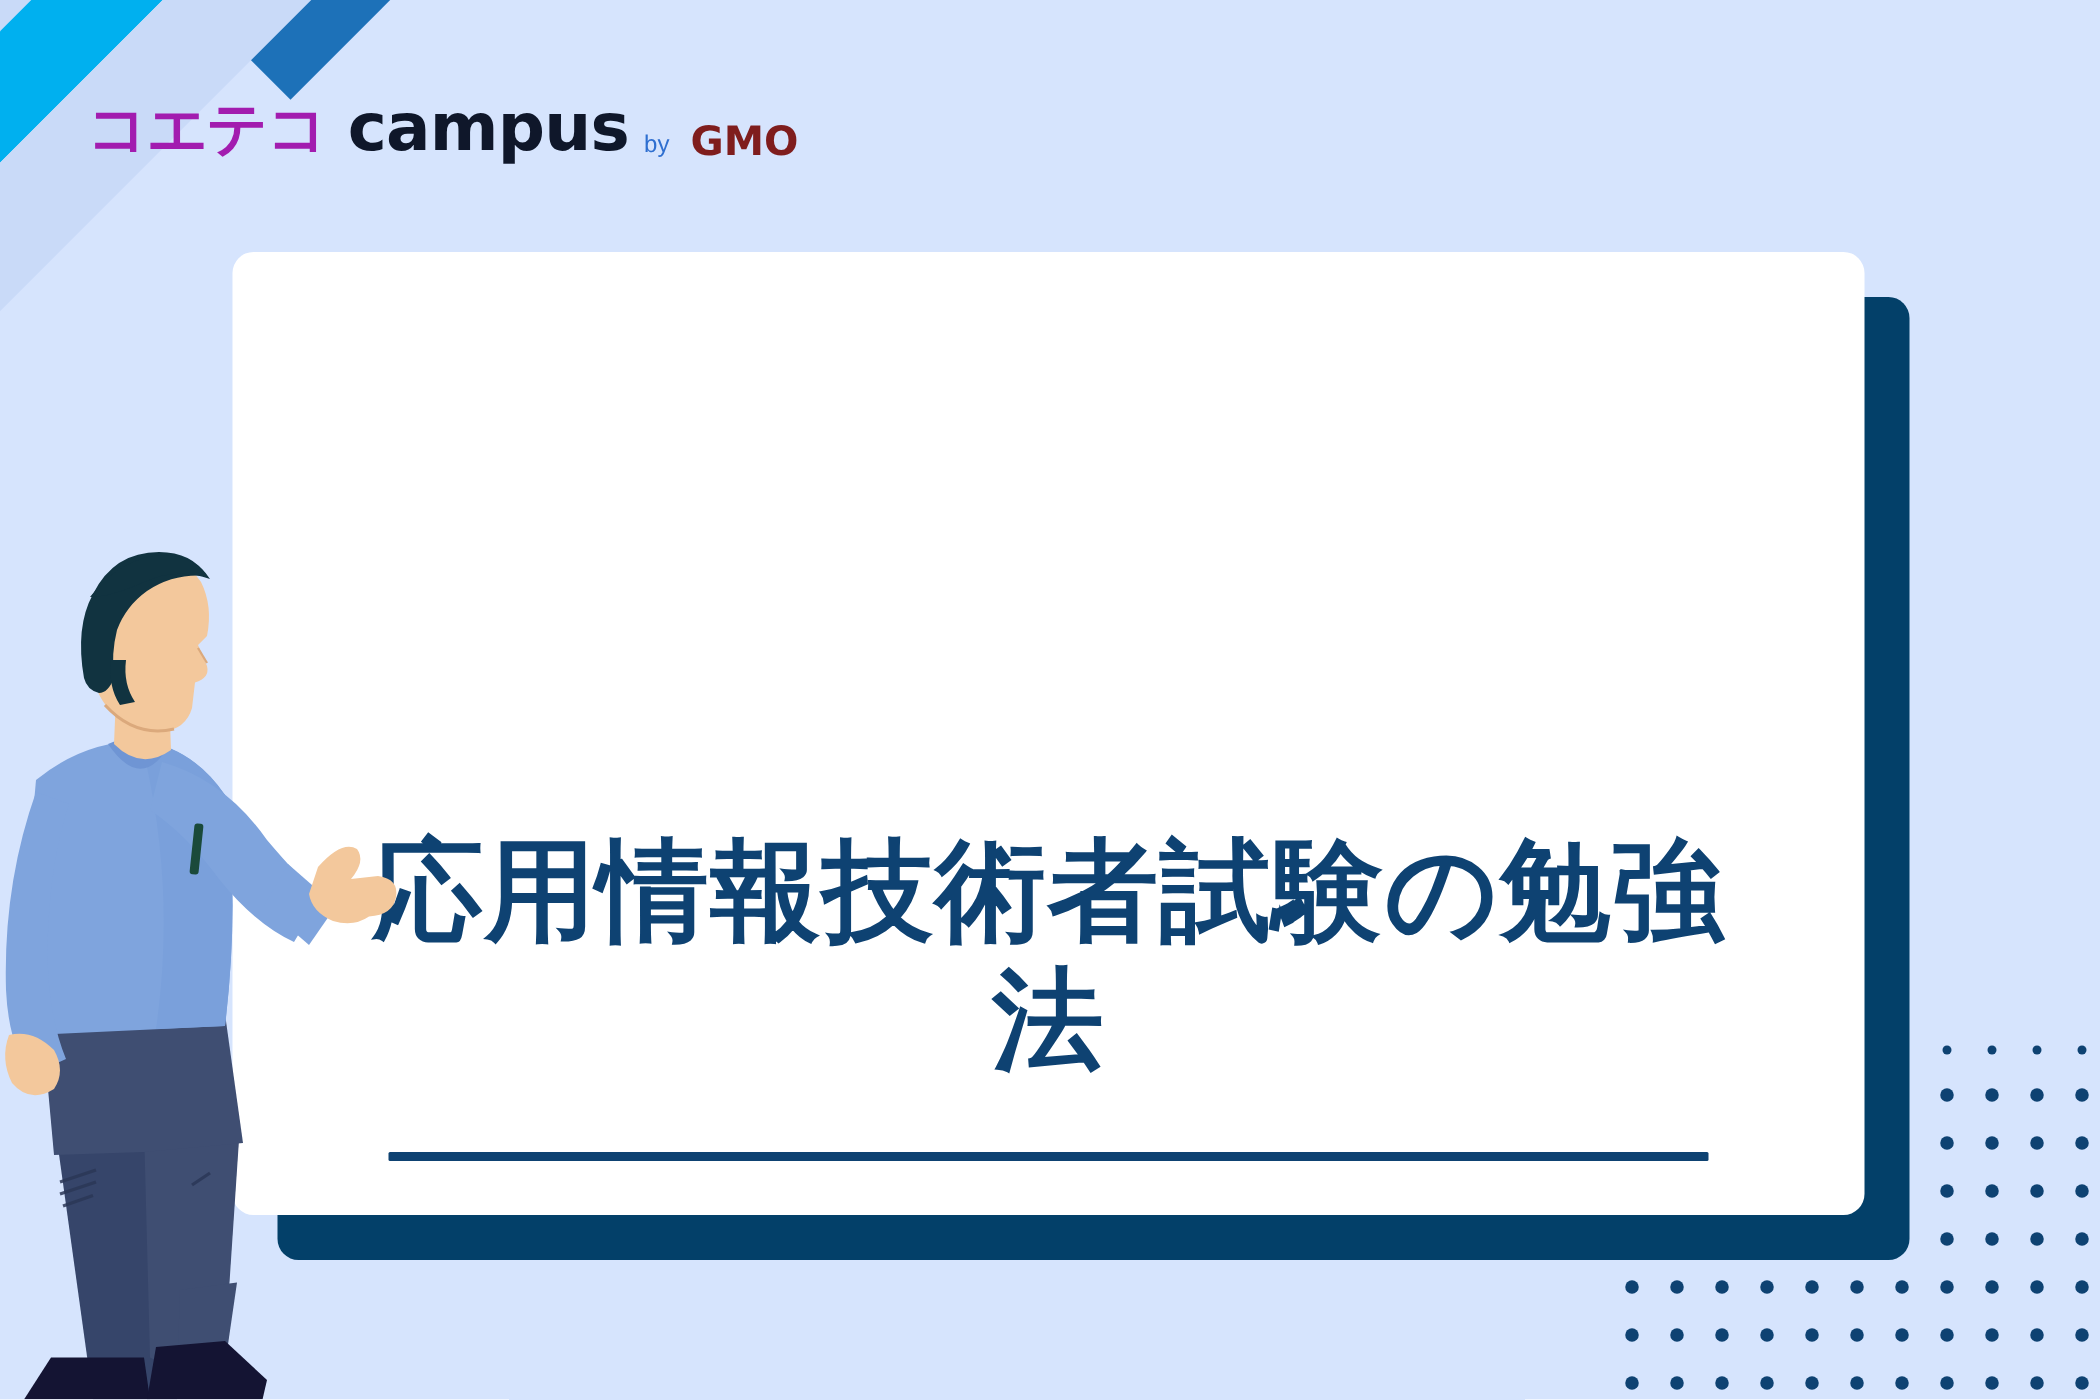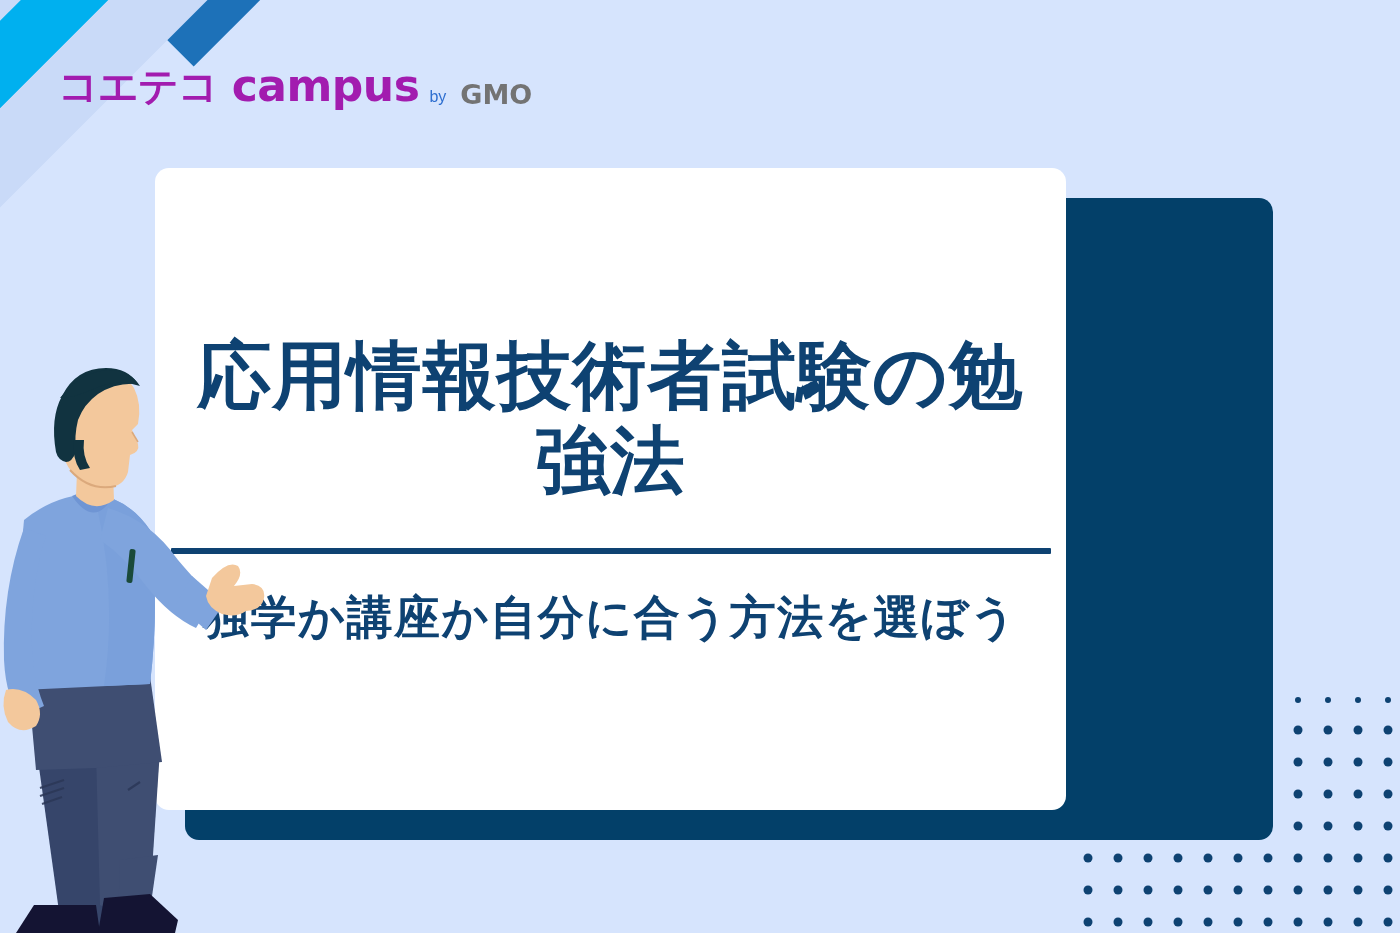--- a/index.html
+++ b/index.html
@@ -41,37 +41,37 @@
     font-size: 40px;
     font-weight: 700;
     letter-spacing: -1px;
     color: #a21caf;
     line-height: 1;
     font-family: "DejaVu Sans", sans-serif;
   }
   #logo .logo-campus {
     font-size: 44px;
     font-weight: 700;
-    color: #a21caf;
+    color: #0f172a;
     line-height: 1;
     letter-spacing: -0.5px;
     font-family: "DejaVu Sans", sans-serif;
   }
   #logo .logo-by {
     font-size: 16px;
     font-weight: 400;
     color: #2f6fd0;
     align-self: flex-end;
     padding-bottom: 6px;
     margin-left: -4px;
   }
   #logo .logo-gmo {
     font-size: 27px;
     font-weight: 700;
-    color: #737373;
+    color: #7f1d1d;
     letter-spacing: 0px;
     align-self: flex-end;
     padding-bottom: 2px;
     font-family: "DejaVu Sans", sans-serif;
     text-align: center;
   }
 
   
   #card-shadow {
     position: absolute;
@@ -80,29 +80,29 @@
     width: 1088px;
     height: 642px;
     background: #034069;
     border-radius: 14px;
     z-index: 18;
   }
   #card {
     position: absolute;
     left: 155px;
     top: 168px;
-    width: 911px;
+    width: 1088px;
     height: 642px;
     background: #ffffff;
     border-radius: 14px;
     z-index: 20;
     display: flex;
     flex-direction: column;
     align-items: center;
-    justify-content: center;
+    justify-content: flex-end;
   }
   #title {
     color: #0e4272;
     font-size: 74px;
     font-weight: 700;
     line-height: 1.16;
     text-align: center;
     letter-spacing: 1px;
     margin: 0;
     padding: 0 40px;
@@ -271,21 +271,20 @@
     <span class="logo-campus">campus</span>
     <span class="logo-by">by</span>
     <span class="logo-gmo">GMO</span>
   </div>
 
   <div id="card-shadow"></div>
 
   <div id="card">
     <h1 id="title">応用情報技術者試験の勉強法</h1>
     <div id="divider"></div>
-    <p id="subtitle">独学か講座か自分に合う方法を選ぼう</p>
   </div>
 
   <svg id="person" class="layer" viewBox="0 0 1400 933" width="1400" height="933" aria-hidden="true">
     <g>
 
       <path d="M38 760 L96 758 L118 933 L62 933 Z" fill="#36456a"></path>
 
       <path d="M34 905 L96 905 L100 933 L16 933 Z" fill="#141433"></path>
 
       <path d="M96 752 L160 750 L150 900 L120 915 L100 905 Z" fill="#3f4e72"></path>

